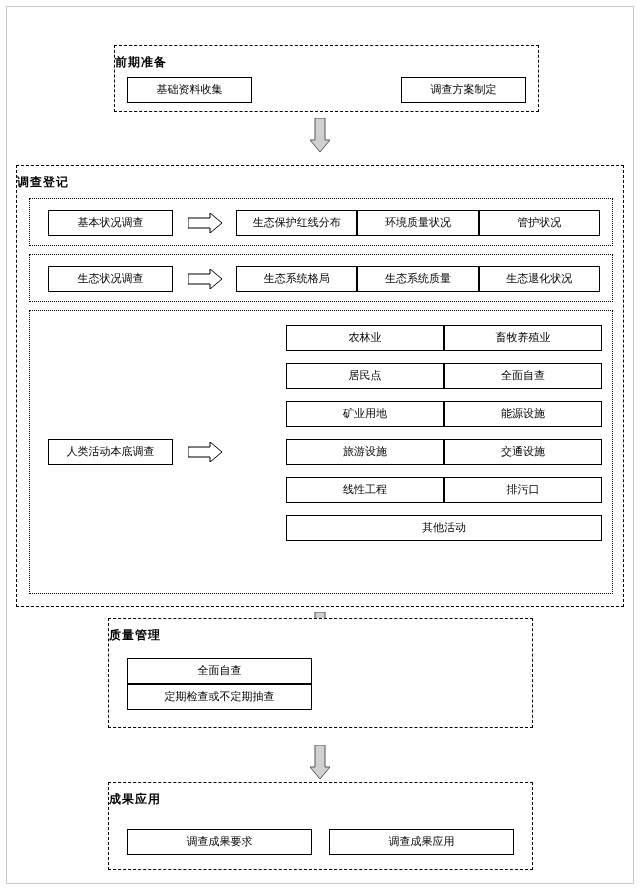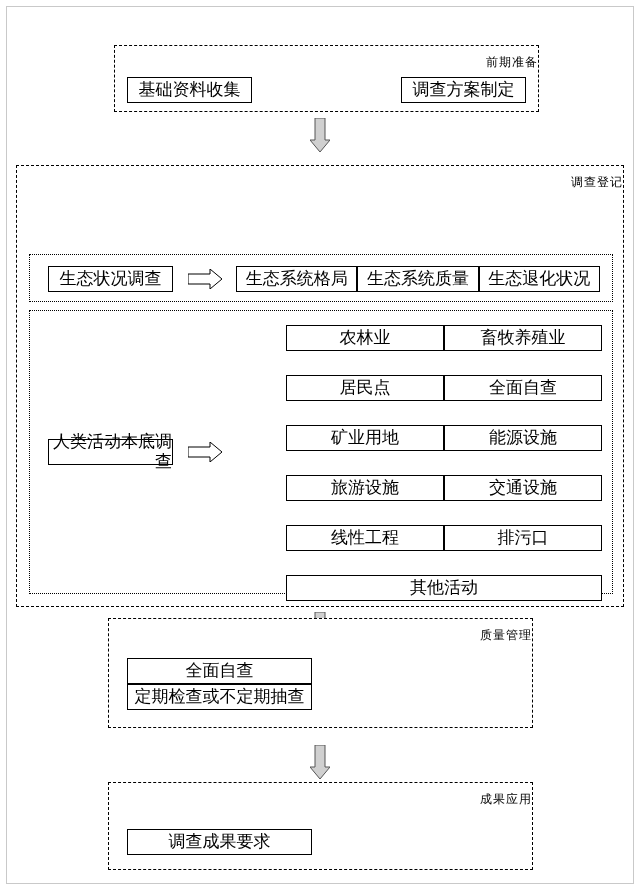--- a/index.html
+++ b/index.html
@@ -34,34 +34,34 @@
   }
 
   
   .section {
     position: absolute;
     border: 1px dashed #000;
     box-sizing: border-box;
     background: #fff;
   }
   .section-title {
-    text-align: right;
+    text-align: left;
     font-size: 12px;
-    font-weight: normal;
+    font-weight: bold;
     color: #000;
     letter-spacing: 1px;
     margin-top: 8px;
     margin-bottom: 6px;
   }
 
   
   .box {
     border: 1px solid #000;
     background: #ffffff;
-    font-size: 17px;
+    font-size: 11px;
     color: #000;
     display: flex;
     align-items: center;
     justify-content: center;
     box-sizing: border-box;
     text-align: right;
     line-height: 1.2;
   }
 
   
@@ -141,21 +141,21 @@
   
   #human-grid {
     position: absolute;
     left: 212px;
     top: 14px;
     width: 360px;
   }
   #human-grid .grid-row {
     display: flex;
     justify-content: space-between;
-    margin-bottom: 24px;
+    margin-bottom: 12px;
     padding-left: 44px;
   }
   #human-grid .grid-row .box {
     width: 174px;
     height: 26px;
   }
   #human-grid .grid-row.full .box {
     width: 360px;
   }
 
@@ -214,20 +214,31 @@
       </div>
     </div>
 
     <svg class="arrow-down" style="left:310px; top:118px;" viewBox="0 0 20 34">
       <polygon points="5,0 15,0 15,22 20,22 10,34 0,22 5,22" fill="#d0d0d0" stroke="#555555" stroke-width="1"></polygon>
     </svg>
 
     <div class="section" id="sec-reg">
       <div class="section-title">调查登记</div>
 
+      <div class="subsection" id="sub-basic">
+        <div class="box row-label" style="left:18px; top:11px;">基本状况调查</div>
+        <svg class="arrow-right" style="left:158px; top:14px;" viewBox="0 0 34 20">
+          <polygon points="0,5 22,5 22,0 34,10 22,20 22,15 0,15" fill="#ffffff" stroke="#000000" stroke-width="1"></polygon>
+        </svg>
+        <div class="sub-right triple" style="left:206px; top:11px; width:364px; display:flex; justify-content:space-between;">
+          <div class="box">生态保护红线分布</div>
+          <div class="box">环境质量状况</div>
+          <div class="box">管护状况</div>
+        </div>
+      </div>
 
       <div class="subsection" id="sub-eco">
         <div class="box row-label" style="left:18px; top:11px;">生态状况调查</div>
         <svg class="arrow-right" style="left:158px; top:14px;" viewBox="0 0 34 20">
           <polygon points="0,5 22,5 22,0 34,10 22,20 22,15 0,15" fill="#ffffff" stroke="#000000" stroke-width="1"></polygon>
         </svg>
         <div class="sub-right triple" style="left:206px; top:11px; width:364px; display:flex; justify-content:space-between;">
           <div class="box">生态系统格局</div>
           <div class="box">生态系统质量</div>
           <div class="box">生态退化状况</div>
@@ -281,17 +292,18 @@
     </div>
 
     <svg class="arrow-down" style="left:310px; top:745px;" viewBox="0 0 20 34">
       <polygon points="5,0 15,0 15,22 20,22 10,34 0,22 5,22" fill="#d0d0d0" stroke="#555555" stroke-width="1"></polygon>
     </svg>
 
     <div class="section" id="sec-res">
       <div class="section-title">成果应用</div>
       <div id="res-row">
         <div class="box">调查成果要求</div>
+        <div class="box">调查成果应用</div>
       </div>
     </div>
 
   </div>
 </div>
 
 </body></html>

